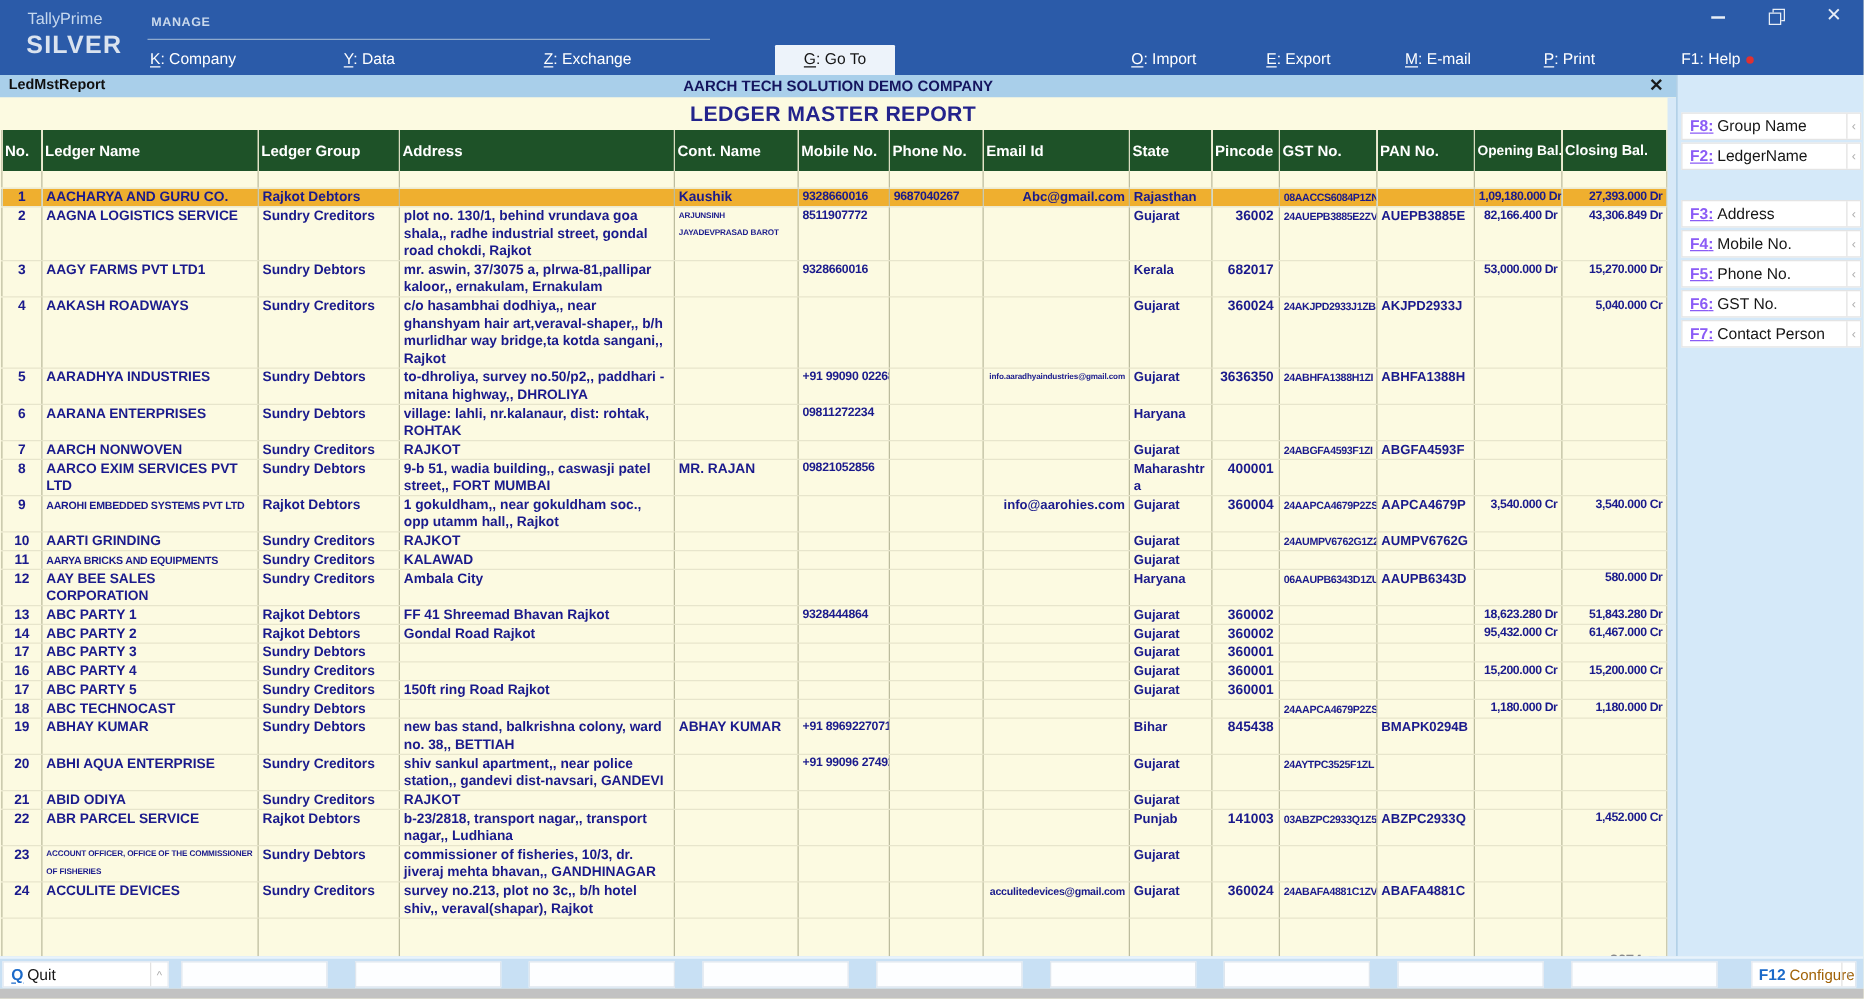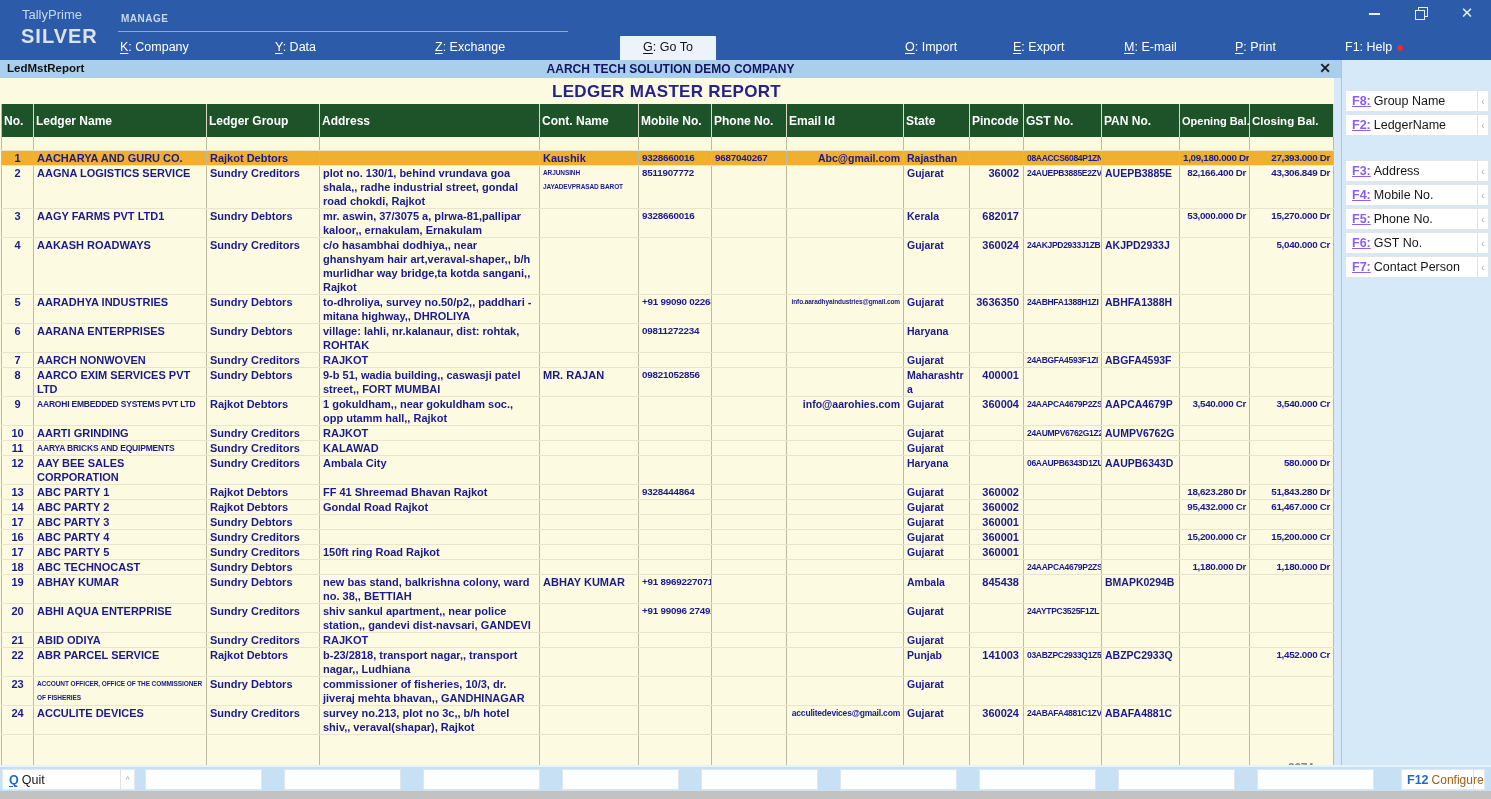--- a/index.html
+++ b/index.html
@@ -469,21 +469,21 @@
         </tr>
         <tr>
           <td class="c0">19</td>
           <td class="c1">ABHAY KUMAR</td>
           <td class="c2">Sundry Debtors</td>
           <td class="c3">new bas stand, balkrishna colony, ward no. 38,, BETTIAH</td>
           <td class="c4">ABHAY KUMAR</td>
           <td class="c5">+91 8969227071</td>
           <td class="c6"></td>
           <td class="c7"></td>
-          <td class="c8">Ambala</td>
+          <td class="c8">Bihar</td>
           <td class="c9">845438</td>
           <td class="c10"></td>
           <td class="c11">BMAPK0294B</td>
           <td class="c12"></td>
           <td class="c13"></td>
         </tr>
         <tr>
           <td class="c0">20</td>
           <td class="c1">ABHI AQUA ENTERPRISE</td>
           <td class="c2">Sundry Creditors</td>

